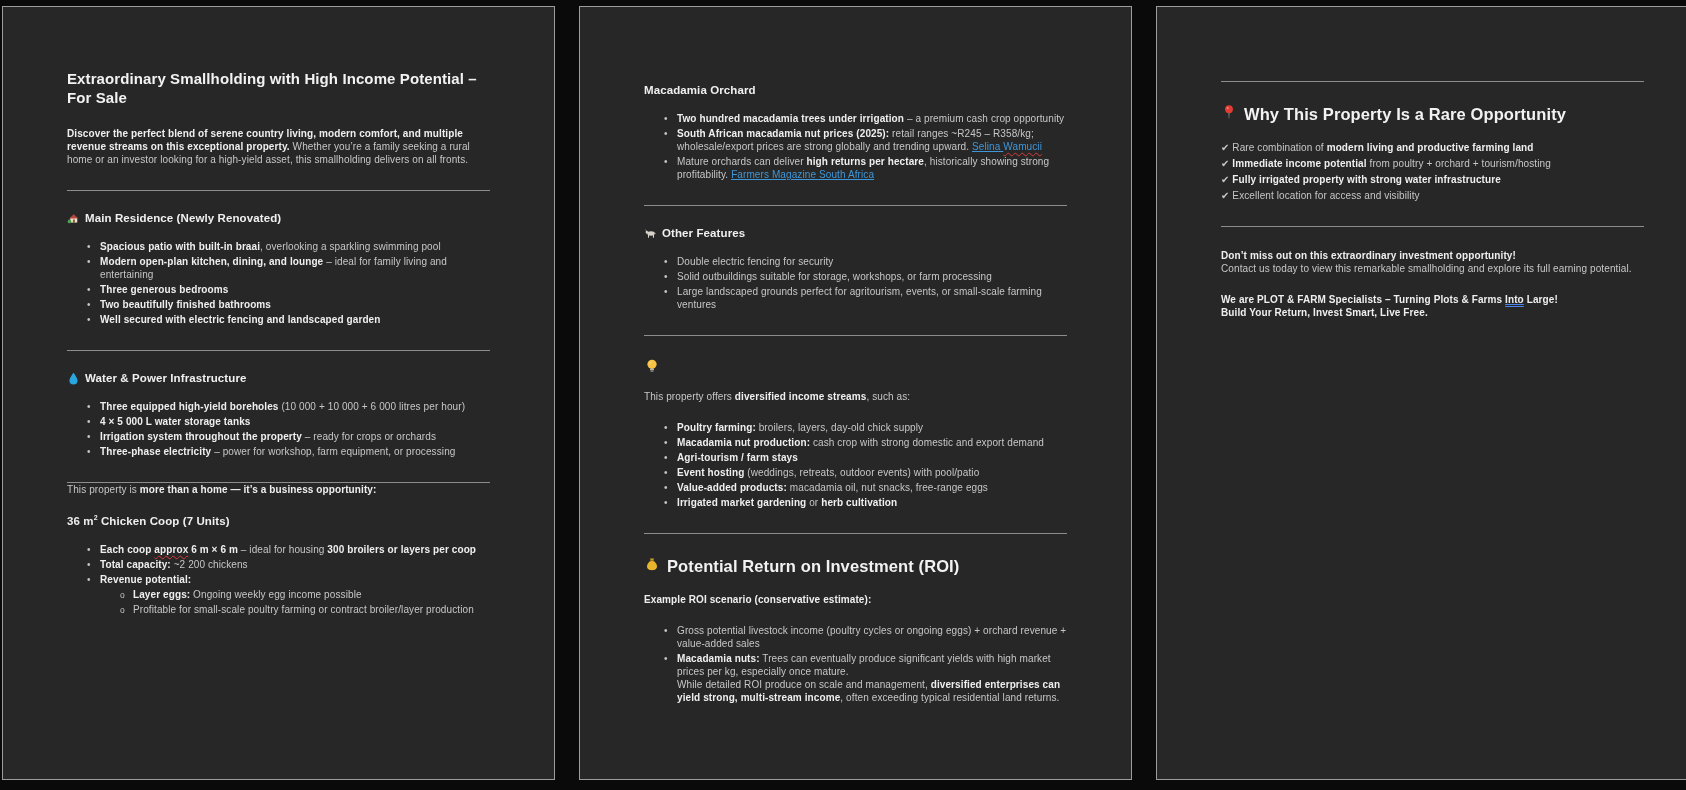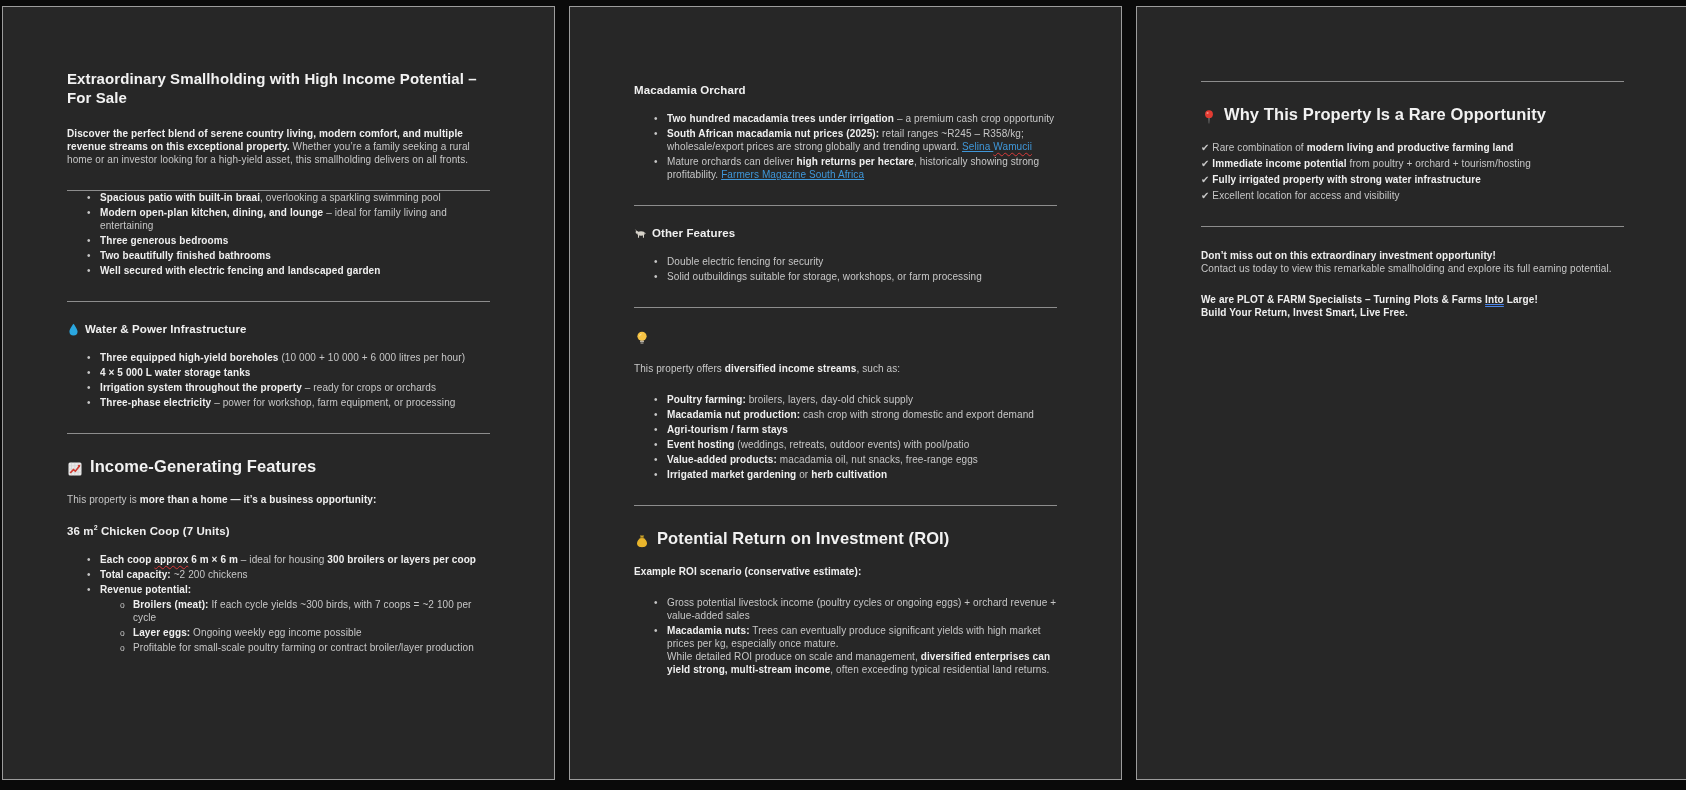--- a/index.html
+++ b/index.html
@@ -1,30 +1,30 @@
 <!DOCTYPE html>
 <html><head>
 <meta charset="utf-8">
 <style>
   html,body{margin:0;padding:0}
   body{
     width:1686px;height:790px;overflow:hidden;
     background:#0a0a0a;
     font-family:"Liberation Sans","DejaVu Sans",sans-serif;
   }
-  .docview{display:flex;gap:14px;padding:6px 0 6px 2px}
+  .docview{display:flex;gap:24px;padding:6px 0 6px 2px}
   .page{
     flex:none;width:553px;height:774px;box-sizing:border-box;
     background:#272727;border:1px solid #9c9c9c;
     padding:58px 64px 0;
     color:#c7c7c7;font-size:10px;line-height:13px;letter-spacing:.1px;
   }
   b{color:#efefef;font-weight:700}
   .h2{font-size:15px;line-height:19px;color:#f2f2f2;font-weight:700;margin:4px 0 20px}
-  .h1{font-size:16.5px;line-height:21px;color:#f2f2f2;font-weight:700;margin:22px 0 16px;display:flex;align-items:flex-end;gap:7px}
+  .h1{font-size:16.5px;line-height:21px;color:#f2f2f2;font-weight:700;margin:22px 0 16px;display:flex;align-items:flex-start;gap:7px}
   .h3{font-size:11.5px;line-height:15px;color:#f0f0f0;font-weight:700;margin:20px 0 14px;display:flex;align-items:center;gap:5px}
   .h4{font-size:11.5px;line-height:15px;color:#f0f0f0;font-weight:700;margin:18px 0 14px}
   .h4.first{margin-top:18px}
   p{margin:0 0 18px}
   .rule{border:none;border-top:1px solid #8d8d8d;margin:24px 0 0}
   .rule.first{margin:16px 0 0}
   ul{list-style:none;margin:0 0 18px;padding:0 0 0 33px}
   li{position:relative;margin-bottom:2px}
   li::before{content:"•";position:absolute;left:-13px;color:#c7c7c7}
   ul.l2{margin:2px 0 0;padding-left:33px}
@@ -41,20 +41,31 @@
 </head>
 <body>
 
 <div class="docview">
 
   <section class="page">
     <div class="h2">Extraordinary Smallholding with High Income Potential – For Sale</div>
     <p><b>Discover the perfect blend of serene country living, modern comfort, and multiple revenue streams on this exceptional property.</b><span> Whether you’re a family seeking a rural home or an investor looking for a high-yield asset, this smallholding delivers on all fronts.</span></p>
 
     <hr class="rule">
+    <div class="h3">
+      <span class="ic">
+        <svg viewBox="0 0 16 16">
+            <rect x="4" y="7" width="8.6" height="6" fill="#ece2d2"></rect>
+            <path d="M2.8 8 L8.3 2.8 L13.8 8 Z" fill="#b5483a"></path>
+            <rect x="7.3" y="9.2" width="2.4" height="3.8" fill="#8b5a2b"></rect>
+            <circle cx="3" cy="11.6" r="2.3" fill="#4c9e4c"></circle>
+          </svg>
+      </span>
+      <span>Main Residence (Newly Renovated)</span>
+    </div>
     <ul class="l1">
       <li><span><b>Spacious patio with built-in braai</b><span>, overlooking a sparkling swimming pool</span></span></li>
       <li><span><b>Modern open-plan kitchen, dining, and lounge</b><span> – ideal for family living and entertaining</span></span></li>
       <li><span><b>Three generous bedrooms</b></span></li>
       <li><span><b>Two beautifully finished bathrooms</b></span></li>
       <li><span><b>Well secured with electric fencing and landscaped garden</b></span></li>
     </ul>
 
     <hr class="rule">
     <div class="h3">
@@ -66,39 +77,27 @@
       <span>Water &amp; Power Infrastructure</span>
     </div>
     <ul class="l1">
       <li><span><b>Three equipped high-yield boreholes</b><span> (10 000 + 10 000 + 6 000 litres per hour)</span></span></li>
       <li><span><b>4 × 5 000 L water storage tanks</b></span></li>
       <li><span><b>Irrigation system throughout the property</b><span> – ready for crops or orchards</span></span></li>
       <li><span><b>Three-phase electricity</b><span> – power for workshop, farm equipment, or processing</span></span></li>
     </ul>
 
     <hr class="rule">
-    <div class="h1">
-      <span class="ic">
-        <svg viewBox="0 0 16 16">
-            <rect x="1.5" y="1.5" width="13" height="13" rx="1.5" fill="#e9e9e9"></rect>
-            <path d="M4.5 1.8 v12.4 M7.8 1.8 v12.4 M11.1 1.8 v12.4 M1.8 4.8 h12.4 M1.8 8 h12.4 M1.8 11.2 h12.4" stroke="#cfcfcf" stroke-width=".6"></path>
-            <path d="M3.2 12 L6.4 8.6 L8.4 10.2 L12.6 4.8" stroke="#cf3a30" stroke-width="1.6" fill="none"></path>
-            <path d="M10.6 4 L13.4 3.8 L12.6 6.6 Z" fill="#cf3a30"></path>
-          </svg>
-      </span>
-      <span>Income-Generating Features</span>
-    </div>
     <p><span>This property is </span><b>more than a home — it’s a business opportunity:</b></p>
     <div class="h4"><b>36 m</b><b><sup>2</sup></b><b> Chicken Coop (7 Units)</b></div>
     <ul class="l1">
       <li><span><b>Each coop </b><b class="sq-red">approx</b><b> 6 m × 6 m</b><span> – ideal for housing </span><b>300 broilers or layers per coop</b></span></li>
       <li><span><b>Total capacity:</b><span> ~2 200 chickens</span></span></li>
       <li><span><b>Revenue potential:</b></span>
         <ul class="l2">
-          <li><span><b>Broilers (meat):</b><span> If each cycle yields ~300 birds, with 7 coops = ~2 100 per cycle</span></span></li>
           <li><span><b>Layer eggs:</b><span> Ongoing weekly egg income possible</span></span></li>
           <li><span><span>Profitable for small-scale poultry farming or contract broiler/layer production</span></span></li>
         </ul>
       </li>
     </ul>
   </section>
 
   <section class="page">
     <div class="h4 first">Macadamia Orchard</div>
     <ul class="l1">
@@ -117,20 +116,21 @@
             <path d="M2.6 4.6 l2.2 .5 .8 2.2 -2.8 .9 q-1.1-.9-.7-2.4 Z" fill="#d6d2c9"></path>
             <path d="M3 4.8 L1.8 3.2" stroke="#b8b4aa" stroke-width=".9"></path>
             <path d="M13 7.2 l1.4 .8" stroke="#d6d2c9" stroke-width=".9"></path>
           </svg>
       </span>
       <span>Other Features</span>
     </div>
     <ul class="l1">
       <li><span><span>Double electric fencing for security</span></span></li>
       <li><span><span>Solid outbuildings suitable for storage, workshops, or farm processing</span></span></li>
+      <li><span><span>Large landscaped grounds perfect for agritourism, events, or small-scale farming ventures</span></span></li>
     </ul>
 
     <hr class="rule">
     <div class="h1">
       <span class="ic">
         <svg viewBox="0 0 16 16">
             <circle cx="8" cy="6.3" r="4.6" fill="#f6c344"></circle>
             <path d="M5.6 6.2 a2.4 2.4 0 0 1 2-2.2" stroke="#fde49a" stroke-width="1" fill="none"></path>
             <rect x="6" y="10.6" width="4" height="1.7" rx=".5" fill="#b9b2a6"></rect>
             <rect x="6.5" y="12.6" width="3" height="1.2" rx=".5" fill="#9a948a"></rect>

